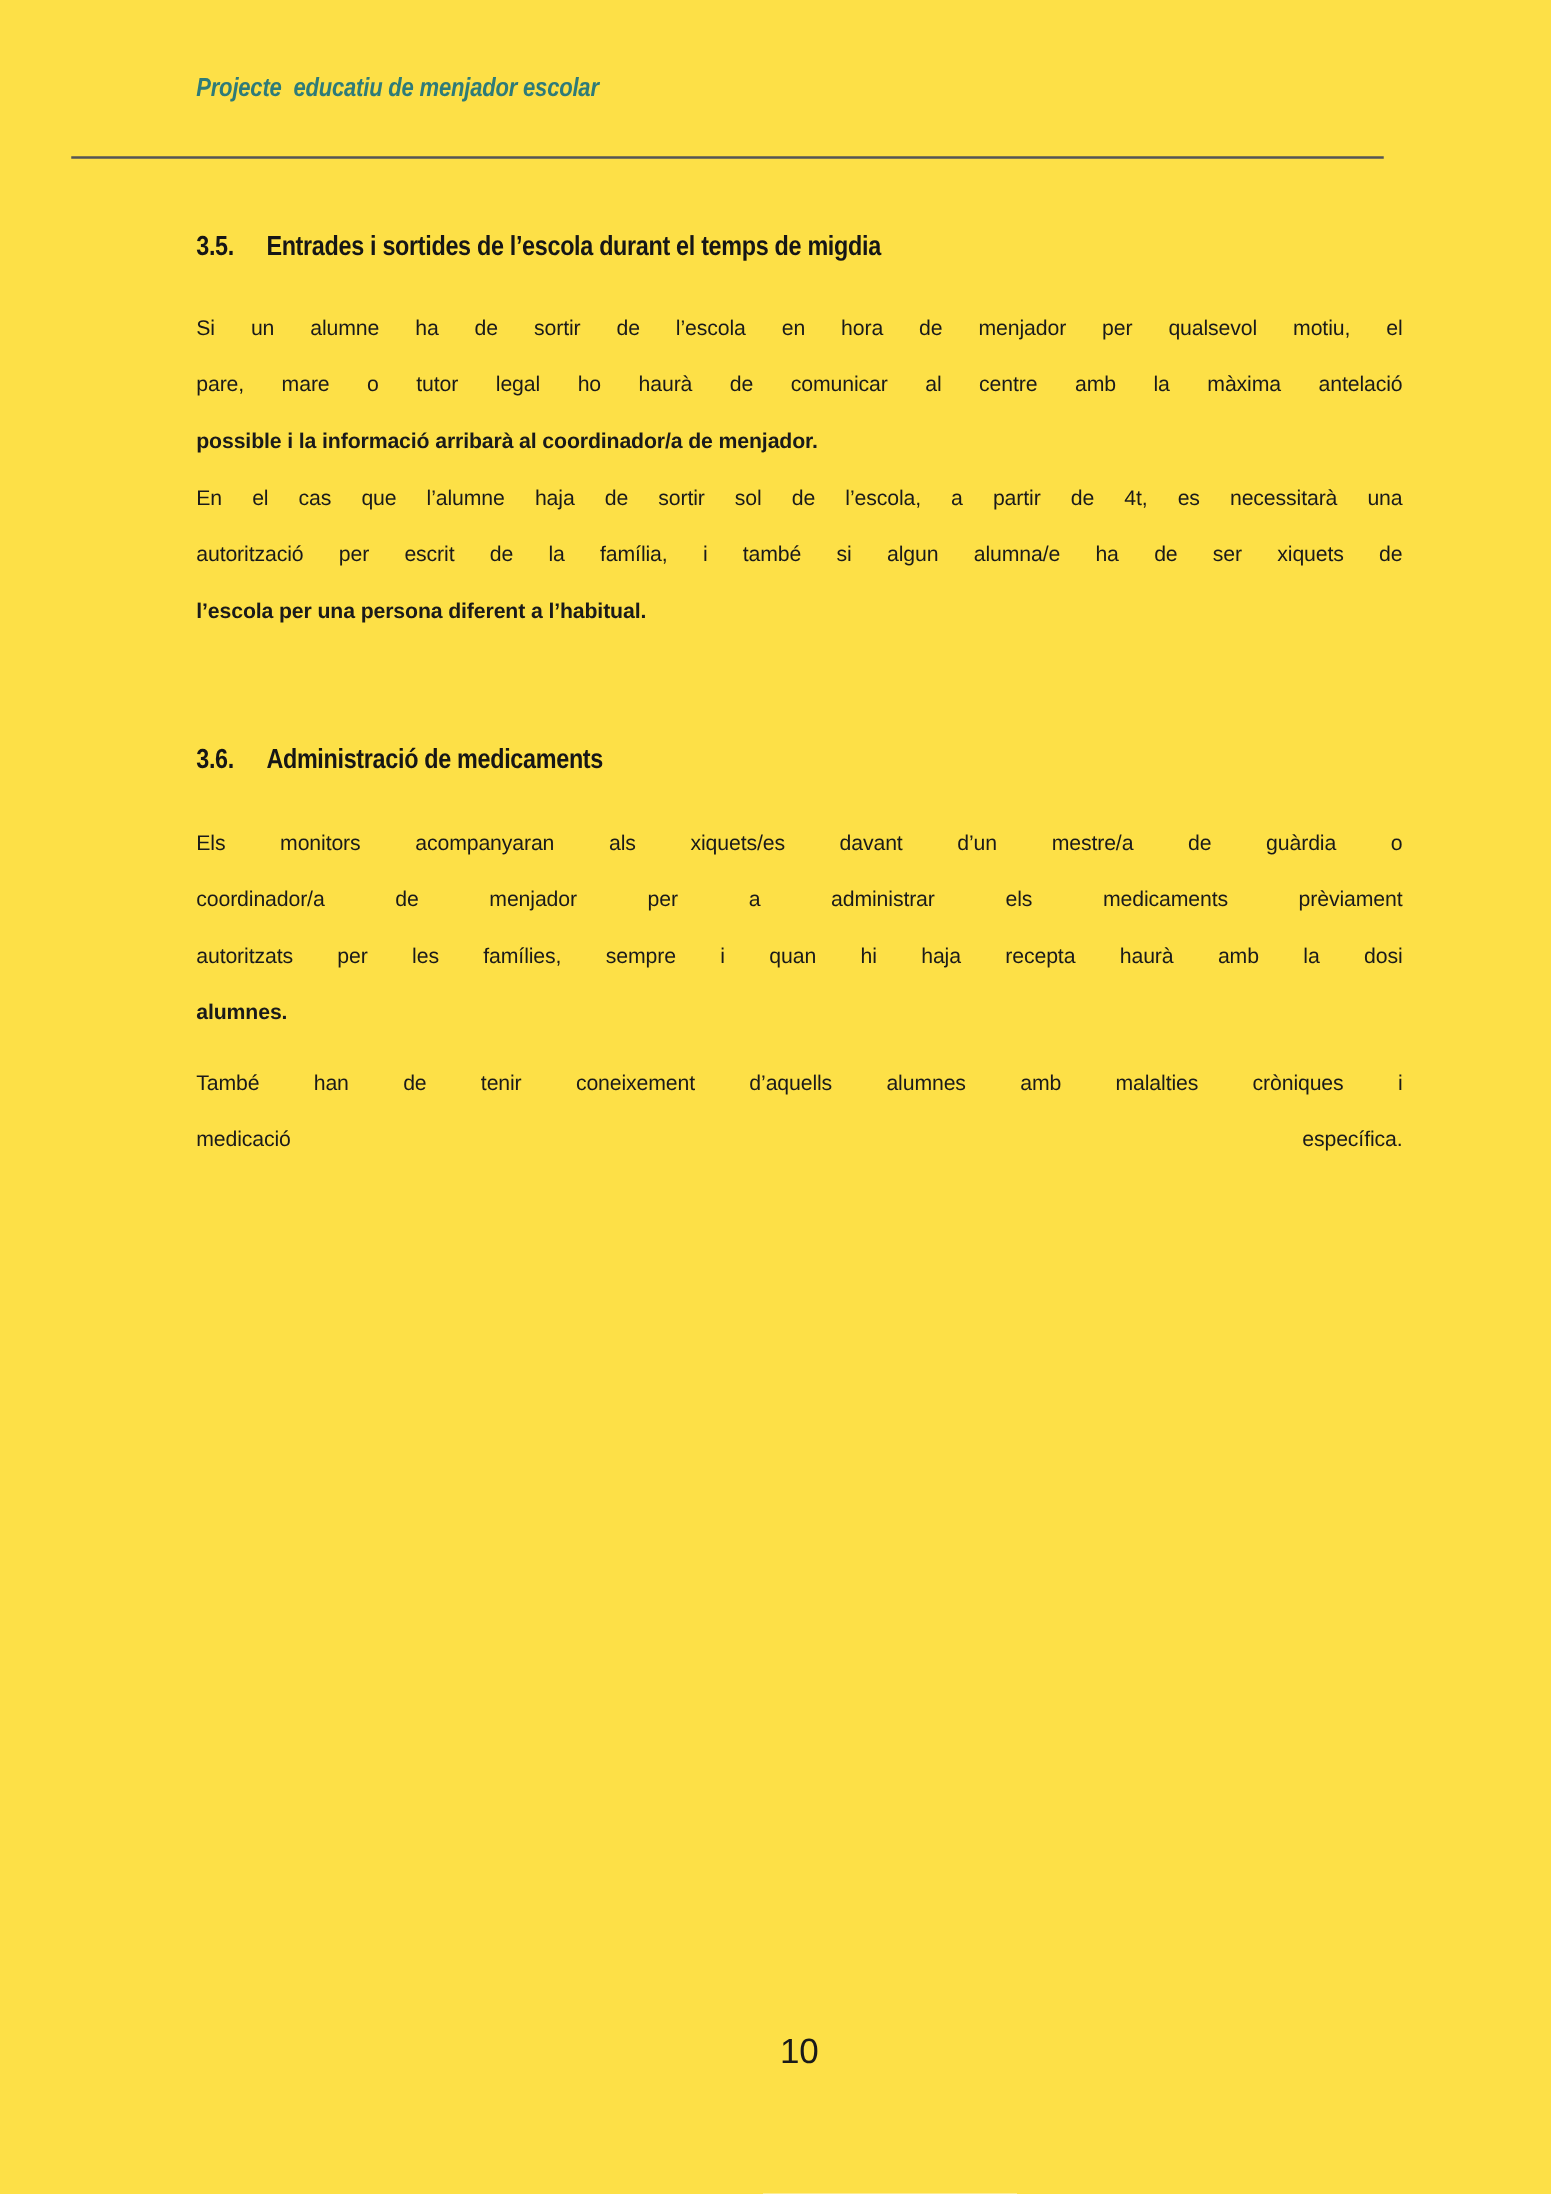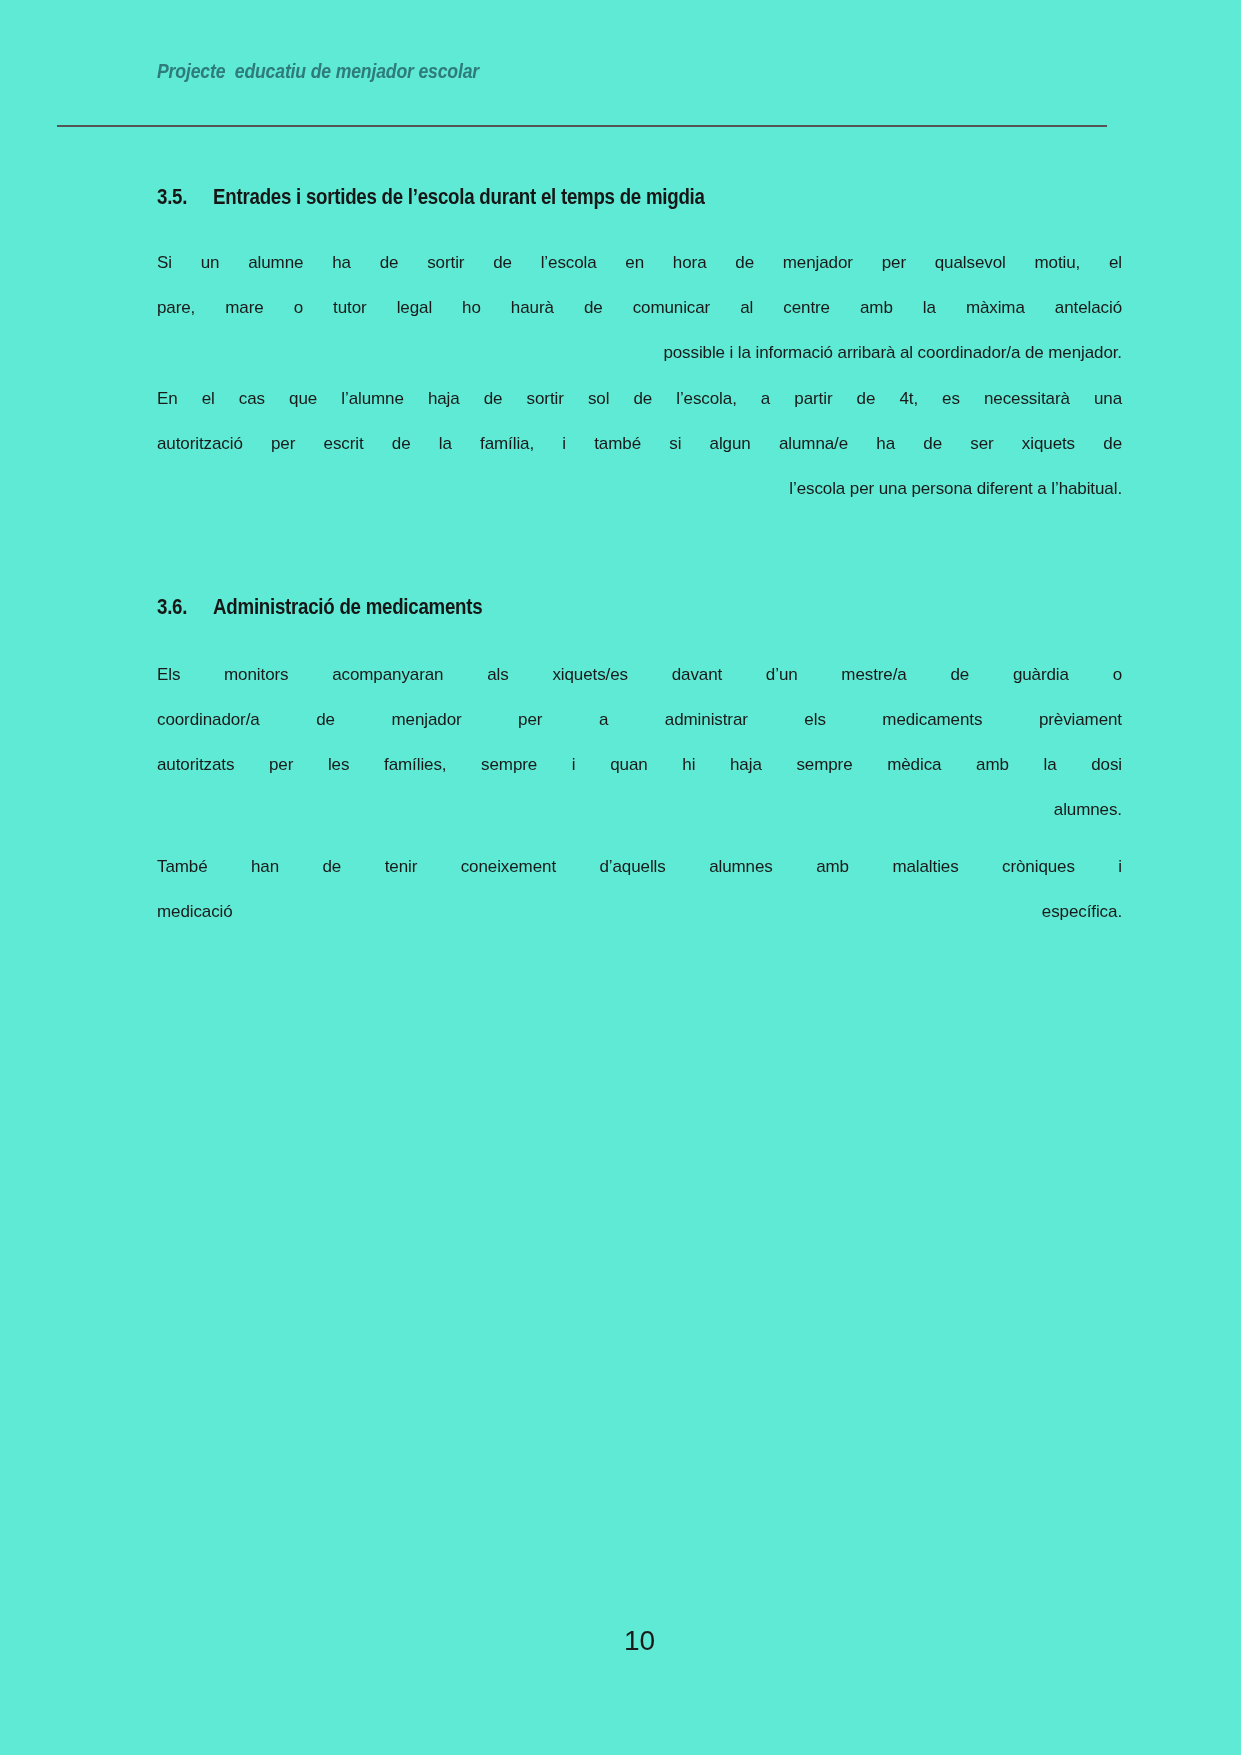--- a/index.html
+++ b/index.html
@@ -1,20 +1,20 @@
 <!DOCTYPE html>
 <html><head>
 <meta charset="utf-8">
 <style>
   html, body { margin: 0; padding: 0; background: #ffffff; }
   .page {
     position: relative;
     width: 1241px;
     height: 1755px;
-    background: #5eead4;
+    background: #fde047;
     font-family: "Liberation Sans", "DejaVu Sans", sans-serif;
     color: #1a1a1a;
     overflow: hidden;
   }
   .doc-header-title {
     position: absolute;
     left: 157px;
     top: 56px;
     font-size: 21px;
     font-weight: bold;
@@ -55,21 +55,21 @@
     position: absolute;
     left: 157px;
     width: 965px;
     font-size: 17px;
     letter-spacing: -0.1px;
     line-height: 45px;
     color: #1a1a1a;
   }
   .line { height: 45px; }
   .line.just { text-align: justify; text-align-last: justify; }
-  .line.last { text-align: right; }
+  .line.last { text-align: left; font-weight: bold; }
   .p1 { top: 240px; }
   .p2 { top: 376px; }
   .p3 { top: 652px; }
   .p4 { top: 844px; }
   .page-number {
     position: absolute;
     left: 157px;
     top: 1626px;
     width: 965px;
     text-align: center;
@@ -105,21 +105,21 @@
   </div>
 
   <h2 class="heading h36">
     <span class="h-num">3.6.</span>
     <span class="h-title">Administració de medicaments</span>
   </h2>
 
   <div class="para p3">
     <div class="line just">Els monitors acompanyaran als xiquets/es davant d’un mestre/a de guàrdia o</div>
     <div class="line just">coordinador/a de menjador per a administrar els medicaments prèviament</div>
-    <div class="line just">autoritzats per les famílies, sempre i quan hi haja sempre mèdica amb la dosi</div>
+    <div class="line just">autoritzats per les famílies, sempre i quan hi haja recepta haurà amb la dosi</div>
     <div class="line last">alumnes.</div>
   </div>
 
   <div class="para p4">
     <div class="line just">També han de tenir coneixement d’aquells alumnes amb malalties cròniques i</div>
     <div class="line just">medicació específica.</div>
   </div>
 
   <div class="page-number">10</div>
 

